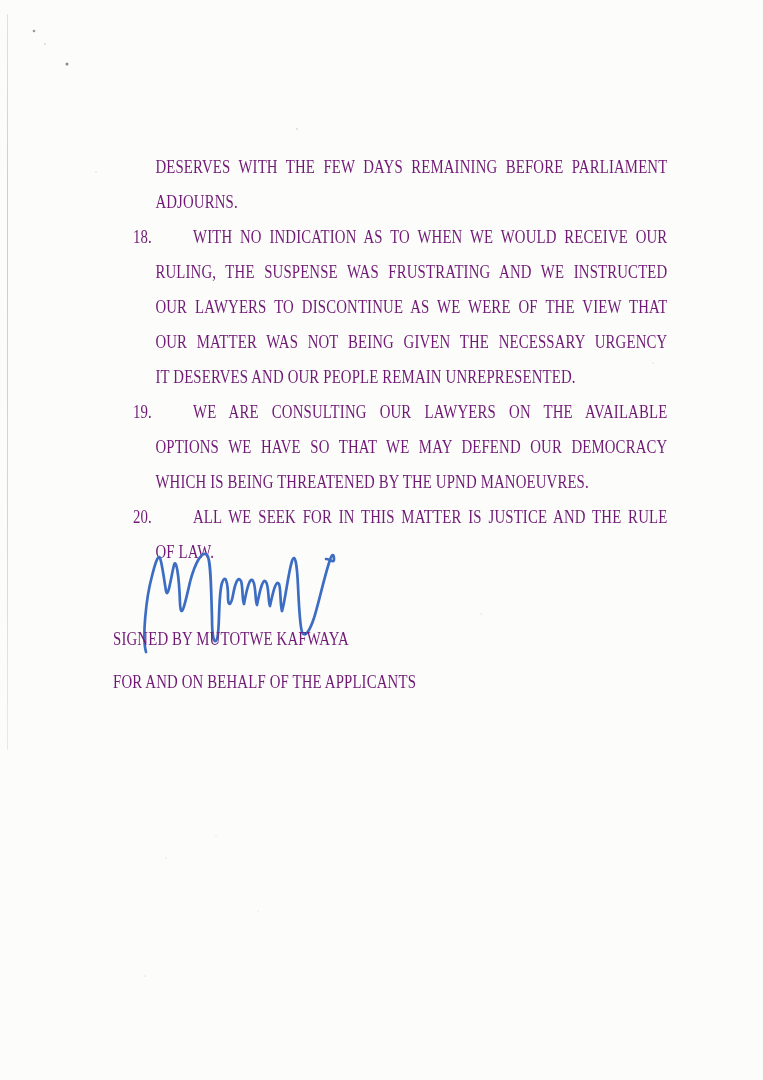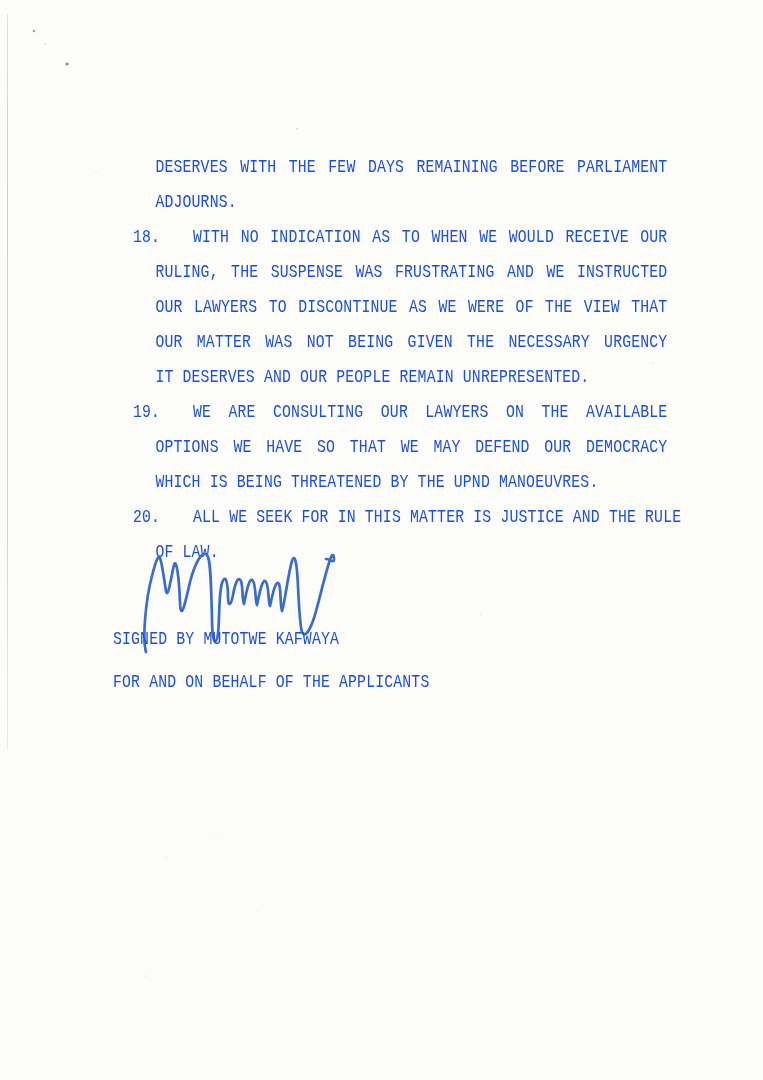--- a/index.html
+++ b/index.html
@@ -1,22 +1,22 @@
 <!DOCTYPE html>
 <html><head>
 <meta charset="utf-8">
 <style>
   html,body{margin:0;padding:0;background:#ffffff;}
   .page{
     position:relative;
     width:763px;height:1080px;
     background:#fcfcfb;
     overflow:hidden;
-    font-family:Liberation Mono, monospace;
-    color:#1d4ed8;
+    font-family:Liberation Serif, serif;
+    color:#701a75;
   }
   
   .edge-line{
     position:absolute;left:7px;top:14px;width:1px;height:736px;
     background:linear-gradient(#dcdcdc,#c4c4c4 25%,#cfcfcf 70%,#e6e6e6);
     opacity:.85;
   }
   
   .specks{
     position:absolute;left:0;top:0;width:2px;height:2px;border-radius:50%;

